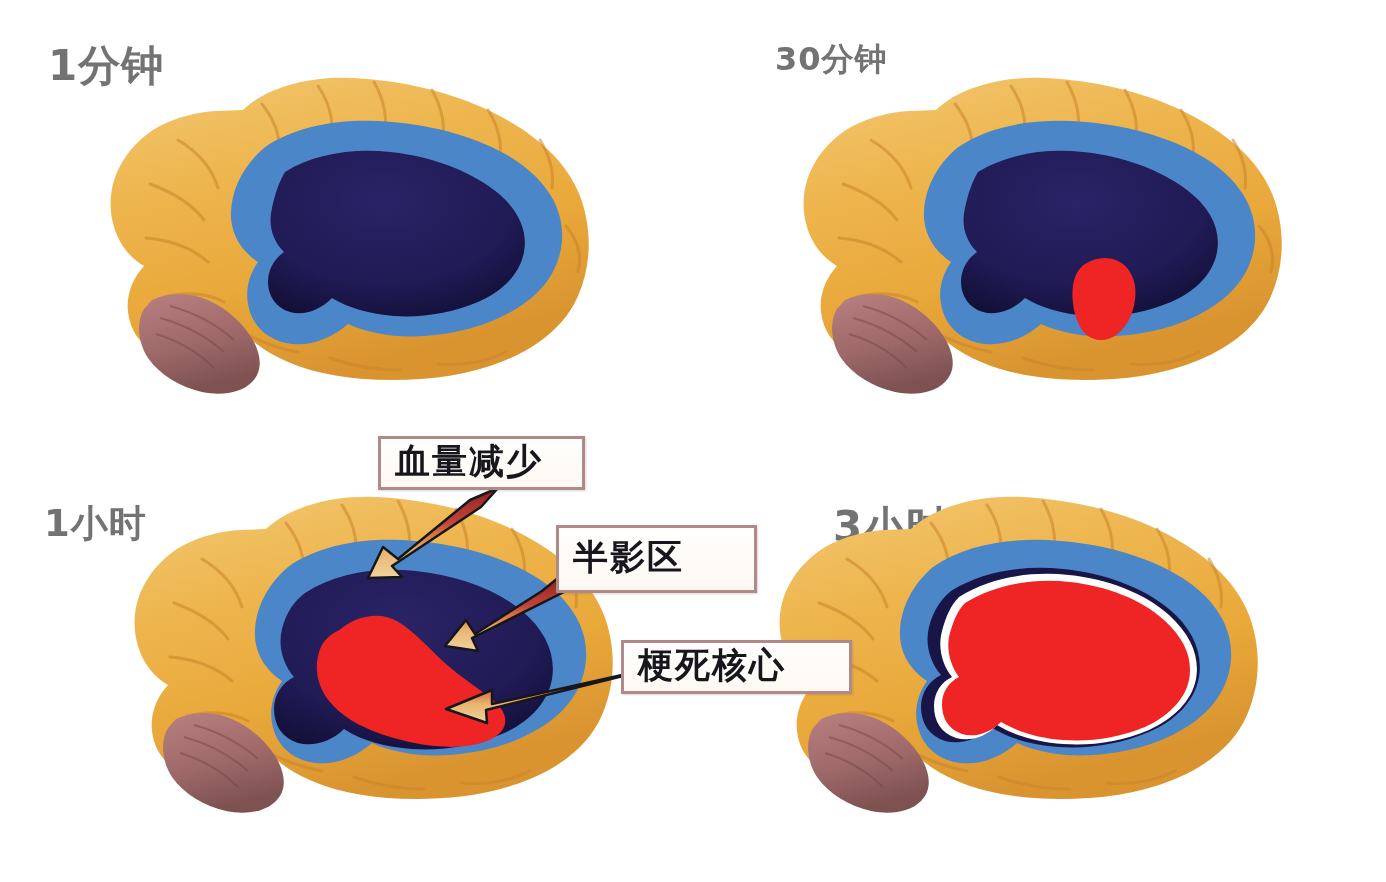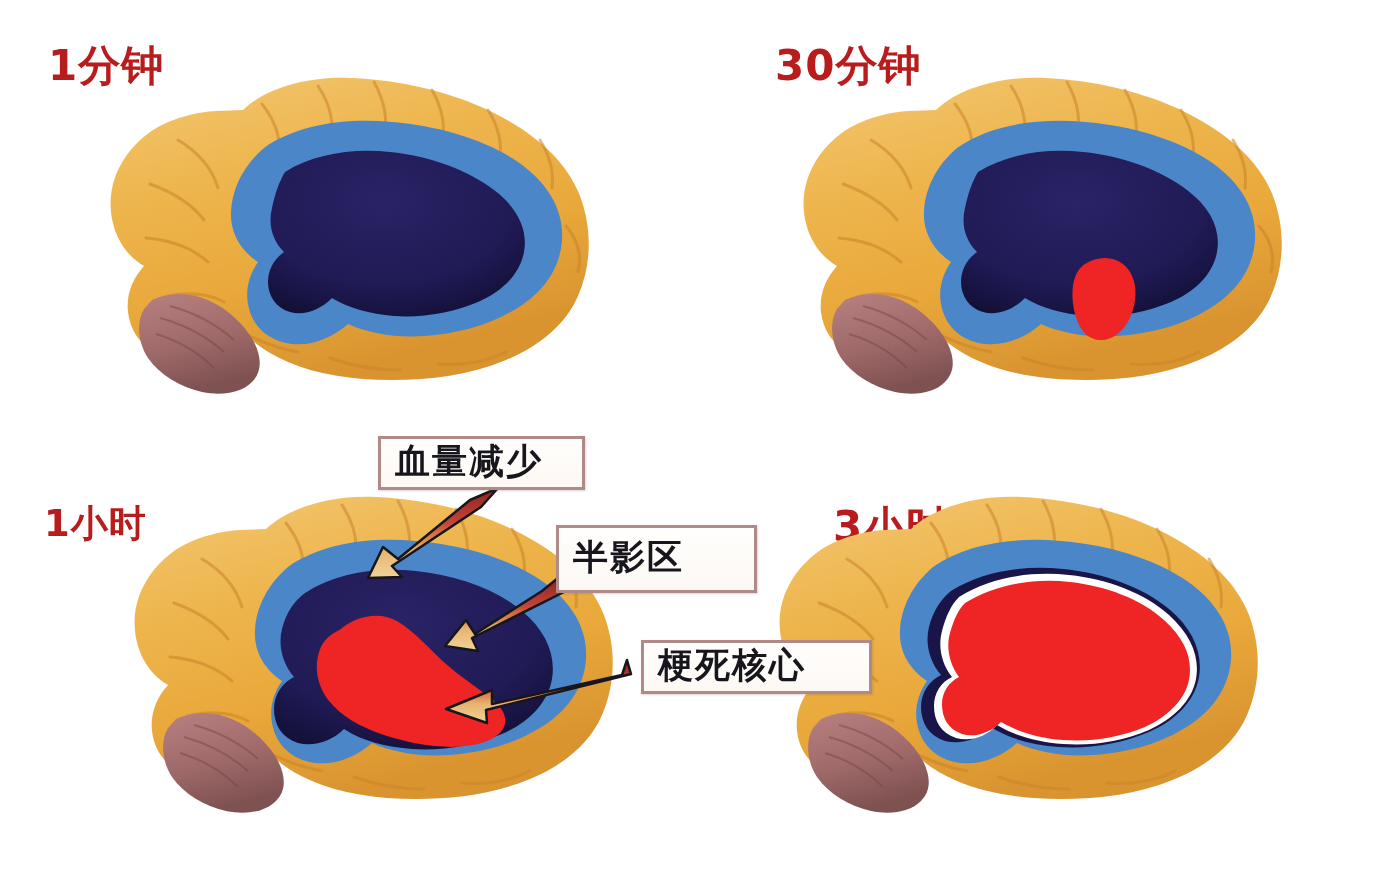--- a/index.html
+++ b/index.html
@@ -9,21 +9,21 @@
     font-family:"DejaVu Sans","Liberation Sans",sans-serif;
     overflow:hidden;
     position:relative;
   }
   #figure{position:absolute;inset:0;}
 
   .panel{position:absolute;}
   .panel-label{
     position:absolute;
     font-weight:bold;
-    color:#b91c1c;
+    color:#737373;
     letter-spacing:1px;
     white-space:nowrap;
     font-family:"DejaVu Sans","Liberation Sans",sans-serif;
   }
 
   .brain-svg{position:absolute;top:0;left:0;overflow:visible;}
 
   
   .callout{
     position:absolute;
@@ -118,21 +118,21 @@
       <path fill="url(#navy1)" d="M285 172 C314 154 352 148 390 152 C430 156 468 170 494 190
                C518 208 528 230 524 252 C520 274 502 292 478 302
                C452 313 422 318 394 316 C370 314 348 308 332 298
                C320 310 304 316 290 312 C276 308 268 296 268 282
                C268 270 274 259 284 252 C272 240 268 224 272 208
                C275 194 279 182 285 172 Z"></path>
     </svg>
   </div>
 
   <div class="panel" style="left:693px;top:0;width:693px;height:441px;">
-    <div class="panel-label" style="left:82px;top:38px;font-size:42px;">30分钟</div>
+    <div class="panel-label" style="left:82px;top:38px;font-size:32px;">30分钟</div>
 
     <svg class="brain-svg" width="693" height="441" viewBox="0 0 693 441">
       <defs>
         <linearGradient id="gold2" x1="0" y1="0" x2="0.4" y2="1">
           <stop offset="0%" stop-color="#f3c873"></stop>
             <stop offset="35%" stop-color="#eeb64f"></stop>
           <stop offset="70%" stop-color="#e9a83a"></stop>
             <stop offset="100%" stop-color="#d99430"></stop>
         </linearGradient>
         <linearGradient id="cere2" x1="0" y1="0" x2="0.3" y2="1">
@@ -382,17 +382,17 @@
   </svg>
 
   <div class="callout" style="left:378px;top:436px;width:207px;height:54px;">
     <span>血量减少</span>
   </div>
 
   <div class="callout" style="left:556px;top:525px;width:201px;height:68px;">
     <span>半影区</span>
   </div>
 
-  <div class="callout" style="left:621px;top:640px;width:231px;height:54px;margin-left:20px;">
+  <div class="callout" style="left:621px;top:640px;width:231px;height:54px;">
     <span>梗死核心</span>
   </div>
 
 </div>
 
 </body></html>

